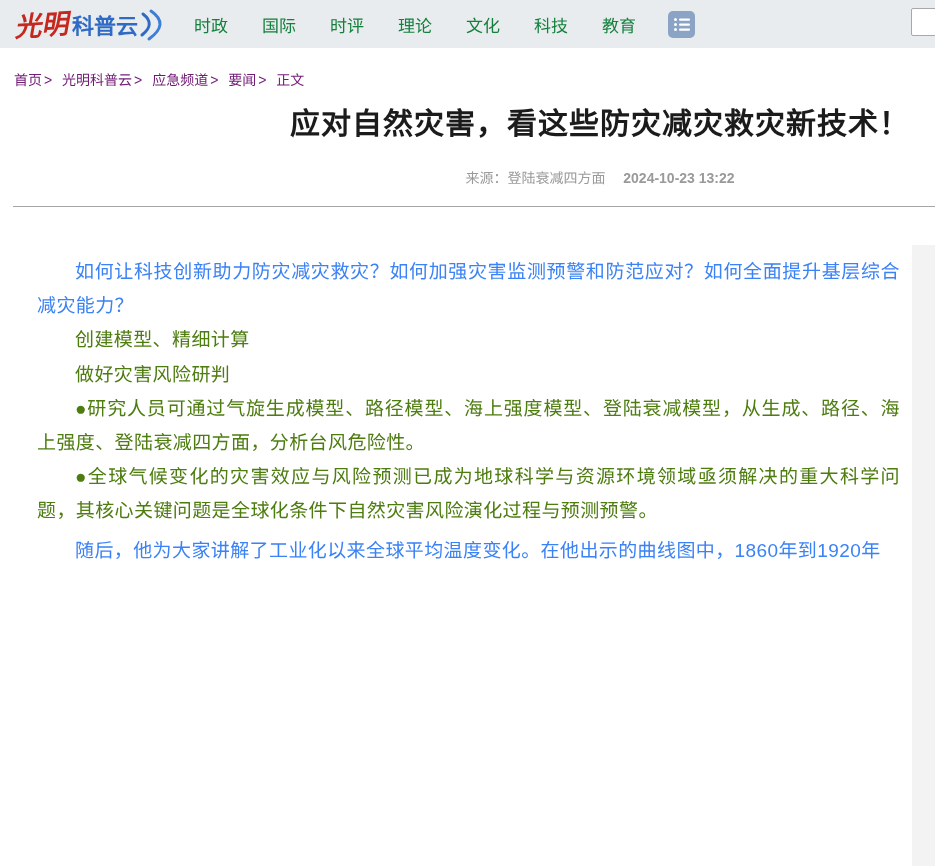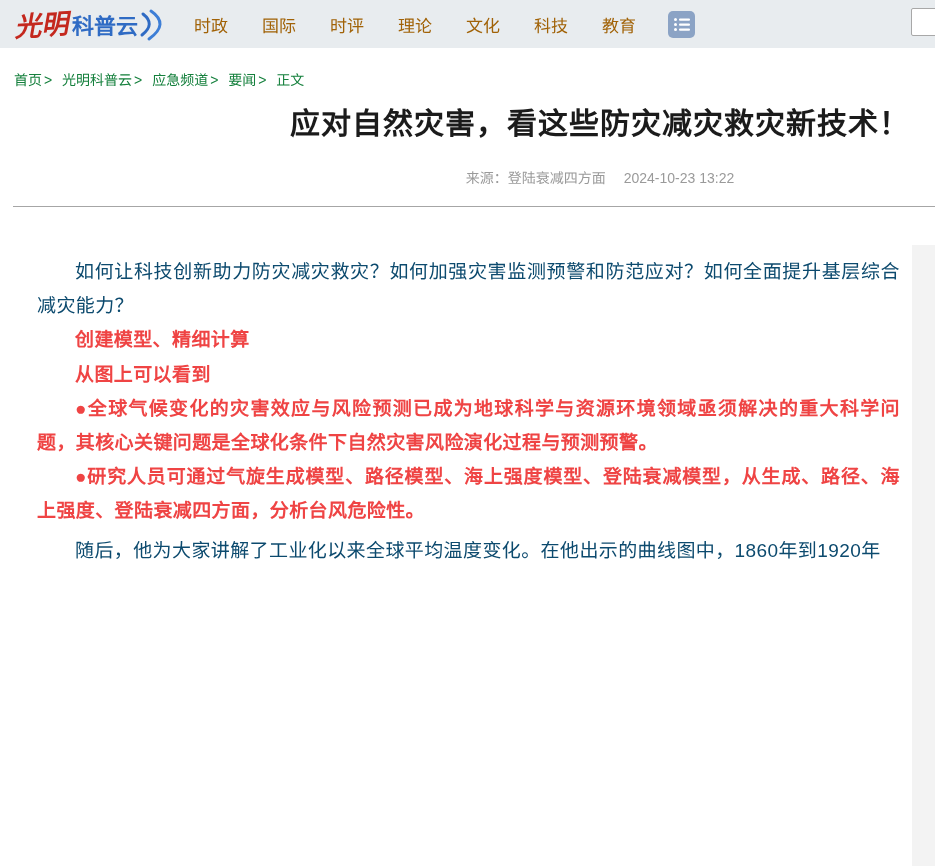--- a/index.html
+++ b/index.html
@@ -16,21 +16,21 @@
     background: #e8ecef;
     display: flex;
     align-items: center;
   }
   .logo { margin-left: 12px; width: 160px; height: 38px; flex: 0 0 auto; }
   .nav-items {
     display: flex;
     margin-left: 22px;
     gap: 34px;
     font-size: 17px;
-    color: #a16207;
+    color: #15803d;
   }
   .nav-item { cursor: pointer; white-space: nowrap; }
   .menu-btn {
     margin-left: 32px;
     width: 27px; height: 27px;
     background: #8ba3c5;
     border-radius: 5px;
     display: flex; align-items: center; justify-content: center;
     cursor: pointer;
   }
@@ -43,42 +43,42 @@
     border-radius: 2px;
     outline: none;
     padding: 0 4px;
     font-size: 14px;
   }
   
   .breadcrumb {
     margin: 24px 0 0 14px;
     font-size: 14px;
     line-height: 16px;
-    color: #15803d;
+    color: #701a75;
   }
   .breadcrumb .crumb { cursor: pointer; }
   .breadcrumb .sep { margin: 0 6px 0 2px; }
   .breadcrumb .crumb-wrap:last-child .sep { display: none; }
   
   .center-1200 { width: 1200px; text-align: center; }
   .article-title {
     margin-top: 18px;
     font-size: 30px;
     line-height: 36px;
     font-weight: bold;
     letter-spacing: 1px;
     color: #1b1b1b;
   }
   .article-meta {
     margin-top: 28px;
     font-size: 14px;
     line-height: 16px;
     color: #9a9a9a;
   }
-  .article-meta .pub-time { margin-left: 14px; }
+  .article-meta .pub-time { margin-left: 14px; font-weight: bold; }
   .divider {
     margin: 20px 0 0 13px;
     width: 922px;
     height: 0;
     border-top: 1px solid #a6a6a6;
   }
   
   .body-row {
     display: flex;
     margin-top: 38px;
@@ -93,27 +93,27 @@
   }
   .side-gap {
     flex: 1 1 auto;
     background: #f3f3f3;
   }
   .article-main p {
     margin: 0 0 1px 0;
     font-size: 19px;
     line-height: 33.5px;
     letter-spacing: 0.4px;
-    color: #0c4a6e;
+    color: #3b82f6;
     text-indent: 2em;
     text-align: justify;
   }
   .article-main p.bold {
-    font-weight: bold;
-    color: #ef4444;
+    font-weight: normal;
+    color: #4d7c0f;
   }
   .article-main p:last-child { margin-top: 7px; }
 </style>
 </head>
 <body>
 
 <div class="topnav">
   <svg class="logo" viewBox="0 0 160 38" xmlns="http://www.w3.org/2000/svg">
     <g transform="rotate(-4 40 20)">
       <text x="2" y="29" font-size="27" font-weight="bold" font-style="italic" fill="#c4281e">光明</text>
@@ -189,23 +189,23 @@
 
 <div class="body-row">
   <div class="article-main">
 
       <p class="normal">如何让科技创新助力防灾减灾救灾？如何加强灾害监测预警和防范应对？如何全面提升基层综合减灾能力？</p>
 
 
 
       <p class="bold">创建模型、精细计算</p>
 
-      <p class="bold">从图上可以看到</p>
+      <p class="bold">做好灾害风险研判</p>
+
+      <p class="bold">●研究人员可通过气旋生成模型、路径模型、海上强度模型、登陆衰减模型，从生成、路径、海上强度、登陆衰减四方面，分析台风危险性。</p>
 
       <p class="bold">●全球气候变化的灾害效应与风险预测已成为地球科学与资源环境领域亟须解决的重大科学问题，其核心关键问题是全球化条件下自然灾害风险演化过程与预测预警。</p>
-
-      <p class="bold">●研究人员可通过气旋生成模型、路径模型、海上强度模型、登陆衰减模型，从生成、路径、海上强度、登陆衰减四方面，分析台风危险性。</p>
 
 
       <p class="normal">随后，他为大家讲解了工业化以来全球平均温度变化。在他出示的曲线图中，1860年到1920年</p>
     </div>
   <div class="side-gap"></div>
 </div>
 
 </body></html>

